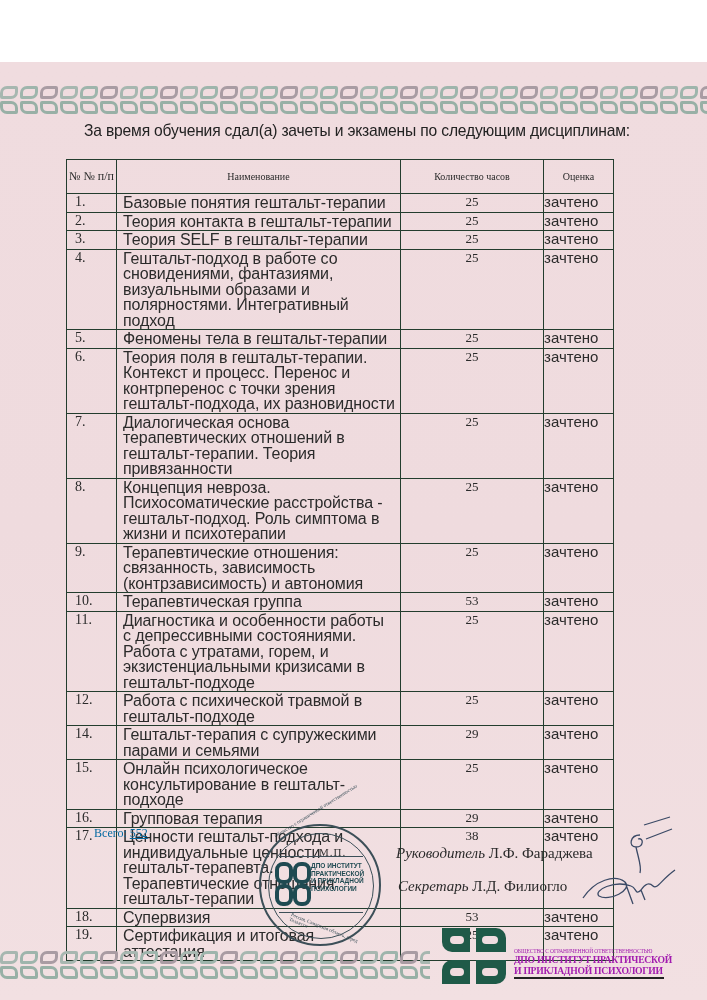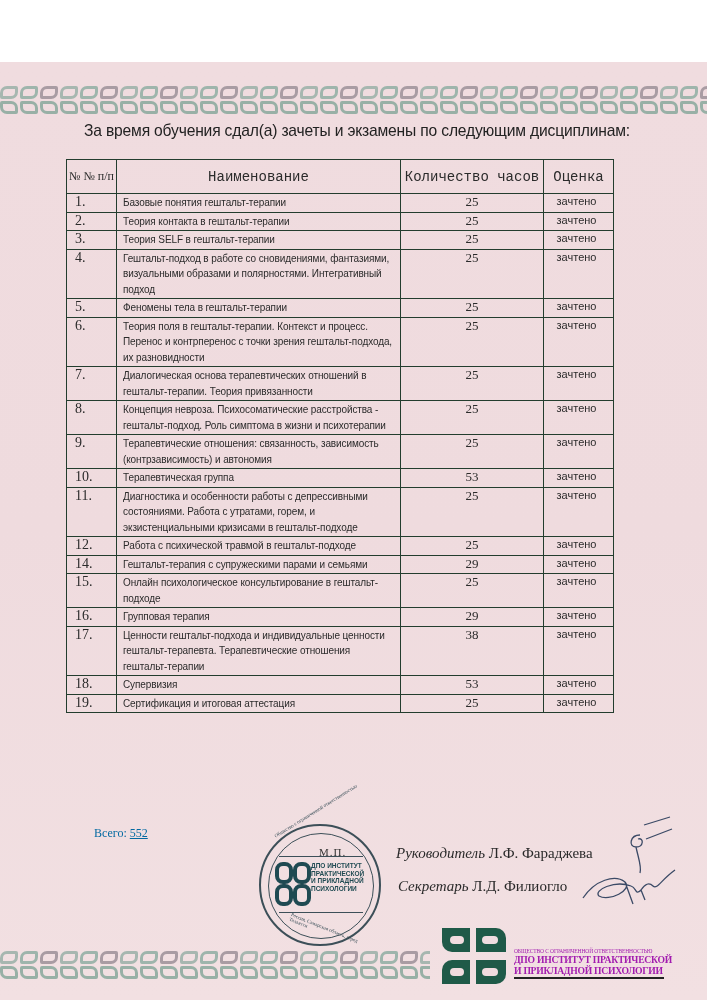--- a/index.html
+++ b/index.html
@@ -34,30 +34,30 @@
   }
 
   table.grades {
     position: absolute; left: 66px; top: 159px; width: 547px;
     border-collapse: collapse; table-layout: fixed;
   }
   table.grades td, table.grades th {
     border: 1.6px solid #233d2e; padding: 0; vertical-align: top;
     font-weight: normal; color: #2b2b2b;
   }
-  th { font-family: Liberation Mono, monospace; font-size: 14px; text-align: center; vertical-align: middle !important; height: 33px; }
+  th { font-family: Liberation Serif, serif; font-size: 10px; text-align: center; vertical-align: middle !important; height: 33px; }
   th.num-h { font-family: "Liberation Serif", serif; font-size: 12px; line-height: 15px; }
   col.c-num { width: 50px; }
   col.c-name { width: 284px; }
   col.c-hours { width: 143px; }
   col.c-grade { width: 70px; }
   td.num { font-family: "Liberation Serif", serif; font-size: 14px; padding-left: 8px !important; line-height: 16px; }
-  td.name { font-family: "Liberation Sans", sans-serif; font-size: 10px; padding: 1px 4px 1px 6px !important; line-height: 15.5px; letter-spacing: -0.1px; }
+  td.name { font-family: "Liberation Sans", sans-serif; font-size: 16px; padding: 1px 4px 1px 6px !important; line-height: 15.5px; letter-spacing: -0.1px; }
   td.hours { font-family: "Liberation Serif", serif; font-size: 13px; text-align: center; line-height: 15px; }
-  td.grade { font-family: "Liberation Sans", sans-serif; font-size: 11px; text-align: center; padding-right: 4px !important; line-height: 15px; }
+  td.grade { font-family: "Liberation Sans", sans-serif; font-size: 15px; text-align: left; padding-right: 4px !important; line-height: 15px; }
 
   .total { position: absolute; left: 94px; top: 826px; font-size: 12px; color: #0369a1; }
   .total .val { text-decoration: underline; }
 
   .sig { position: absolute; font-size: 15px; color: #2a2a2a; white-space: nowrap; }
   .sig .role { font-style: italic; }
   .sig-head { left: 396px; top: 845px; }
   .sig-sec { left: 398px; top: 878px; }
 
   .signature { position: absolute; }

